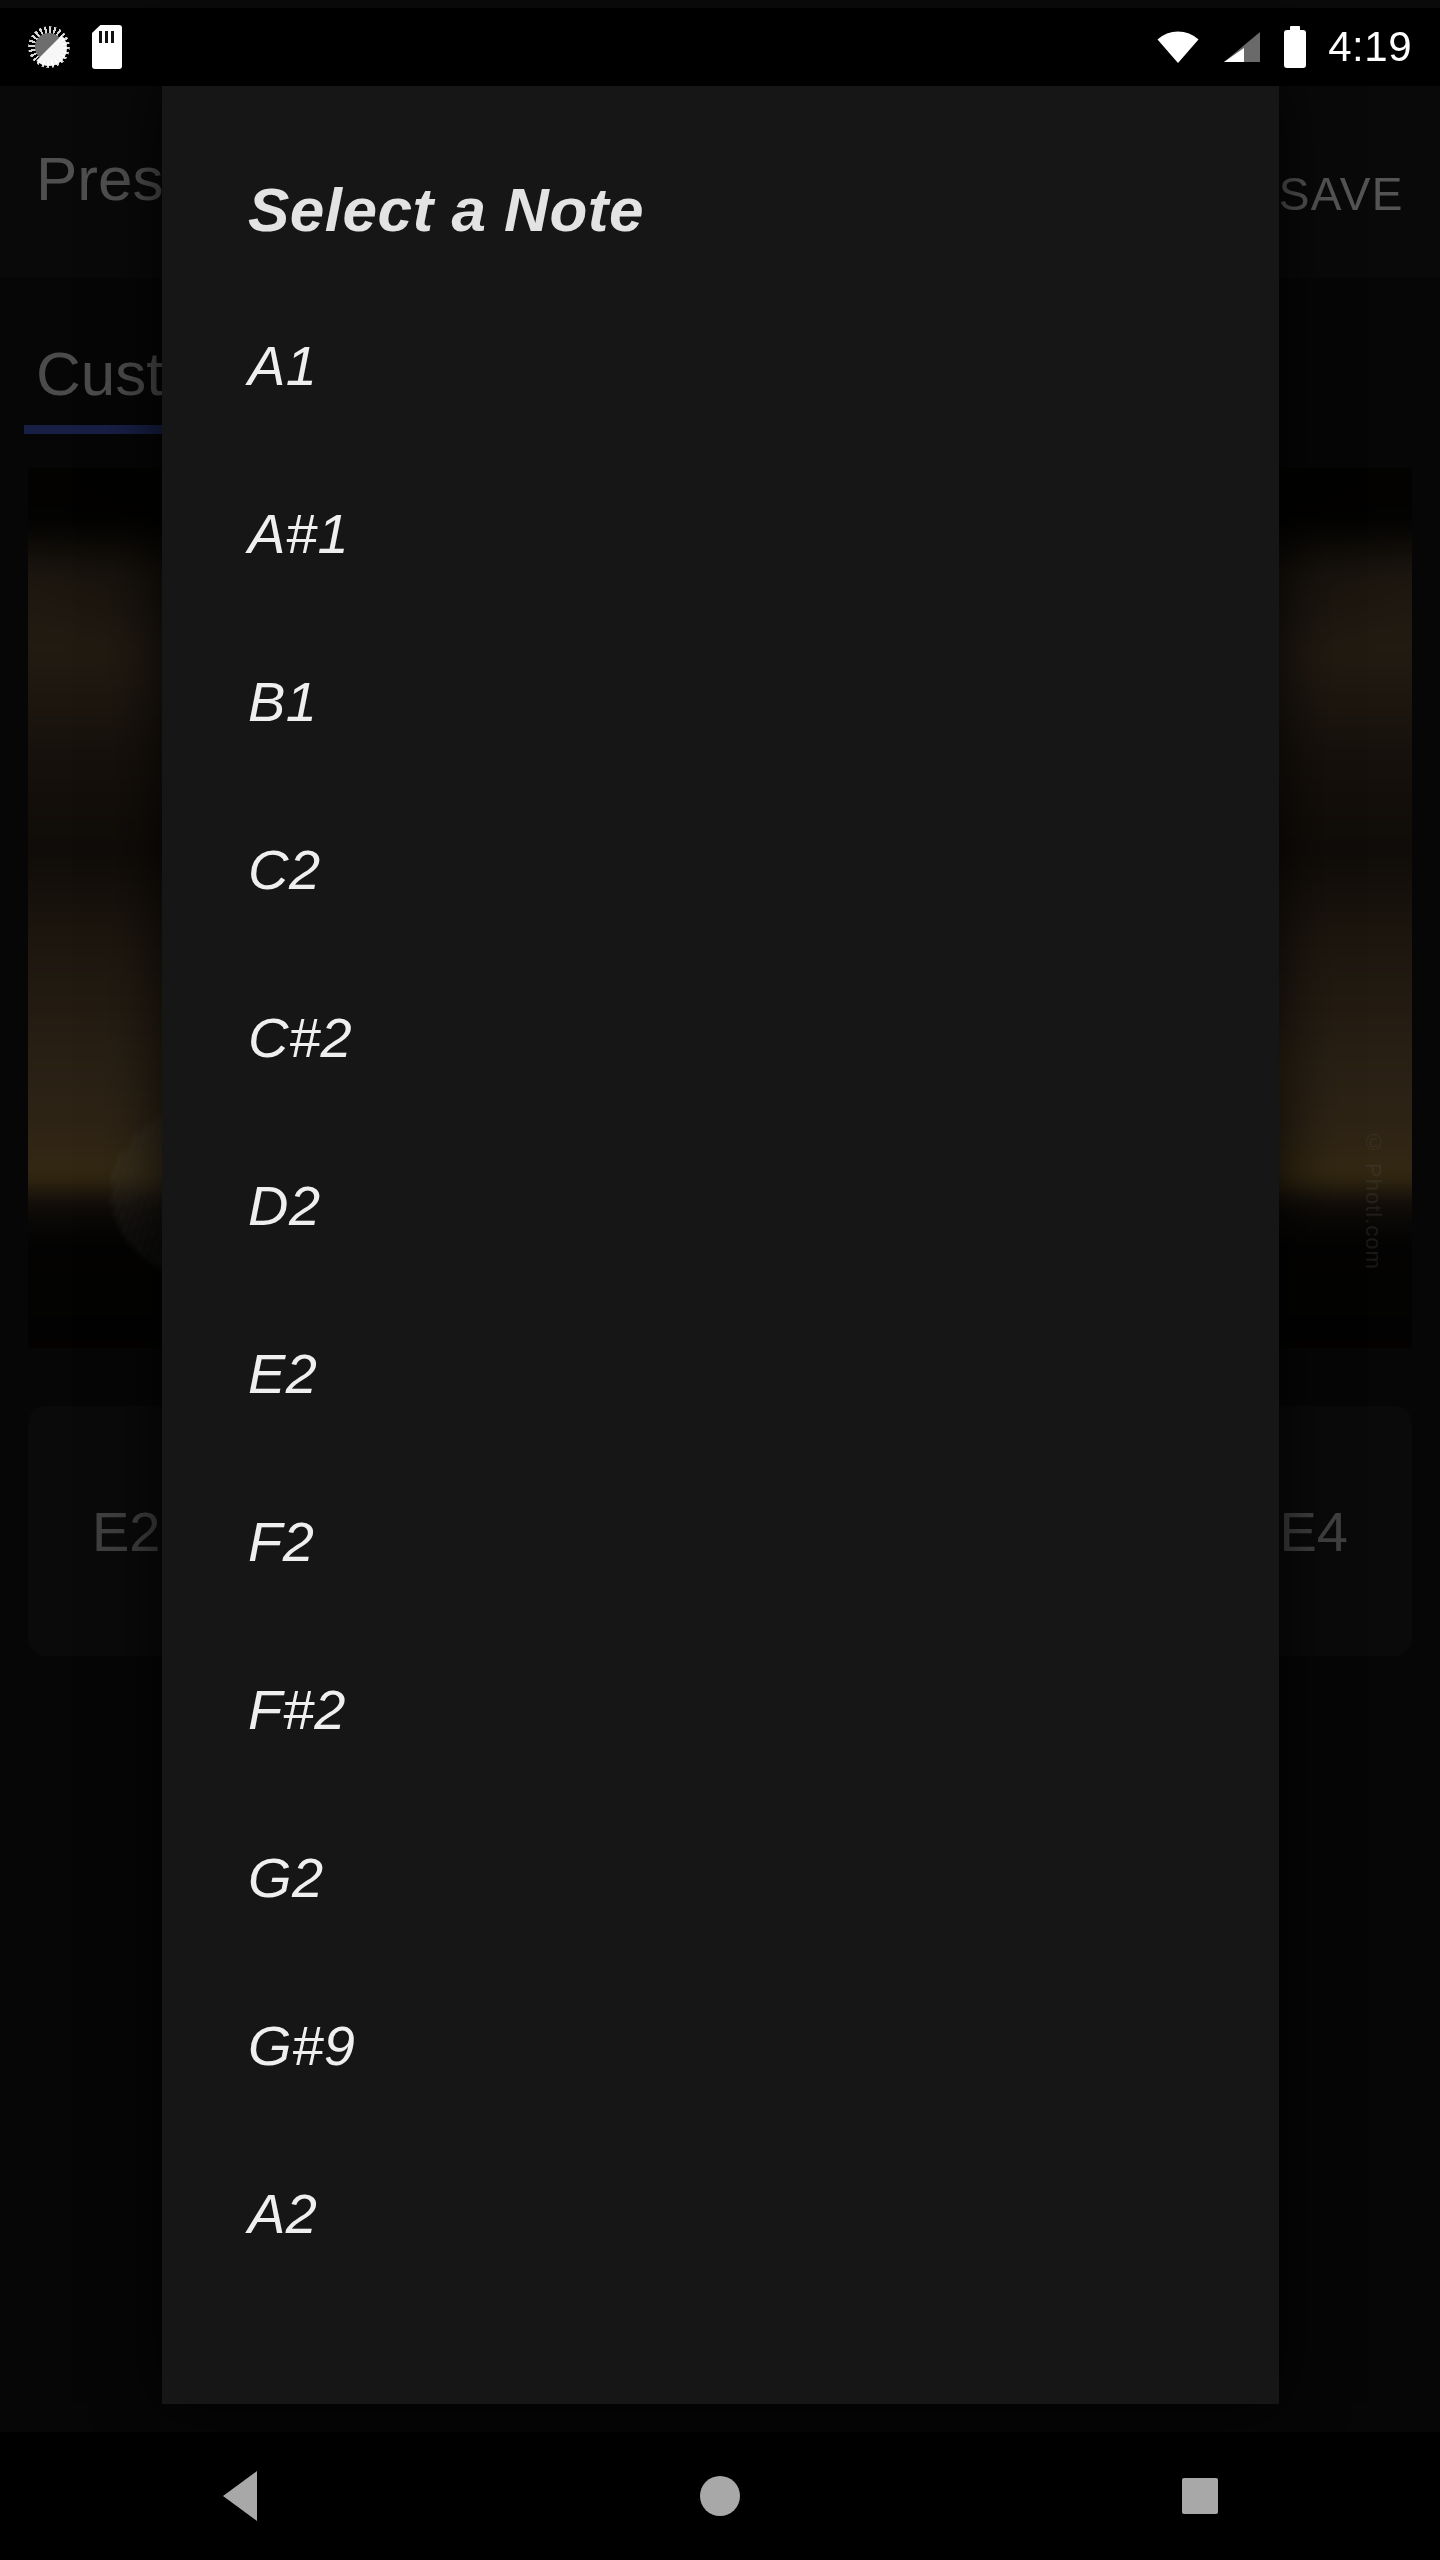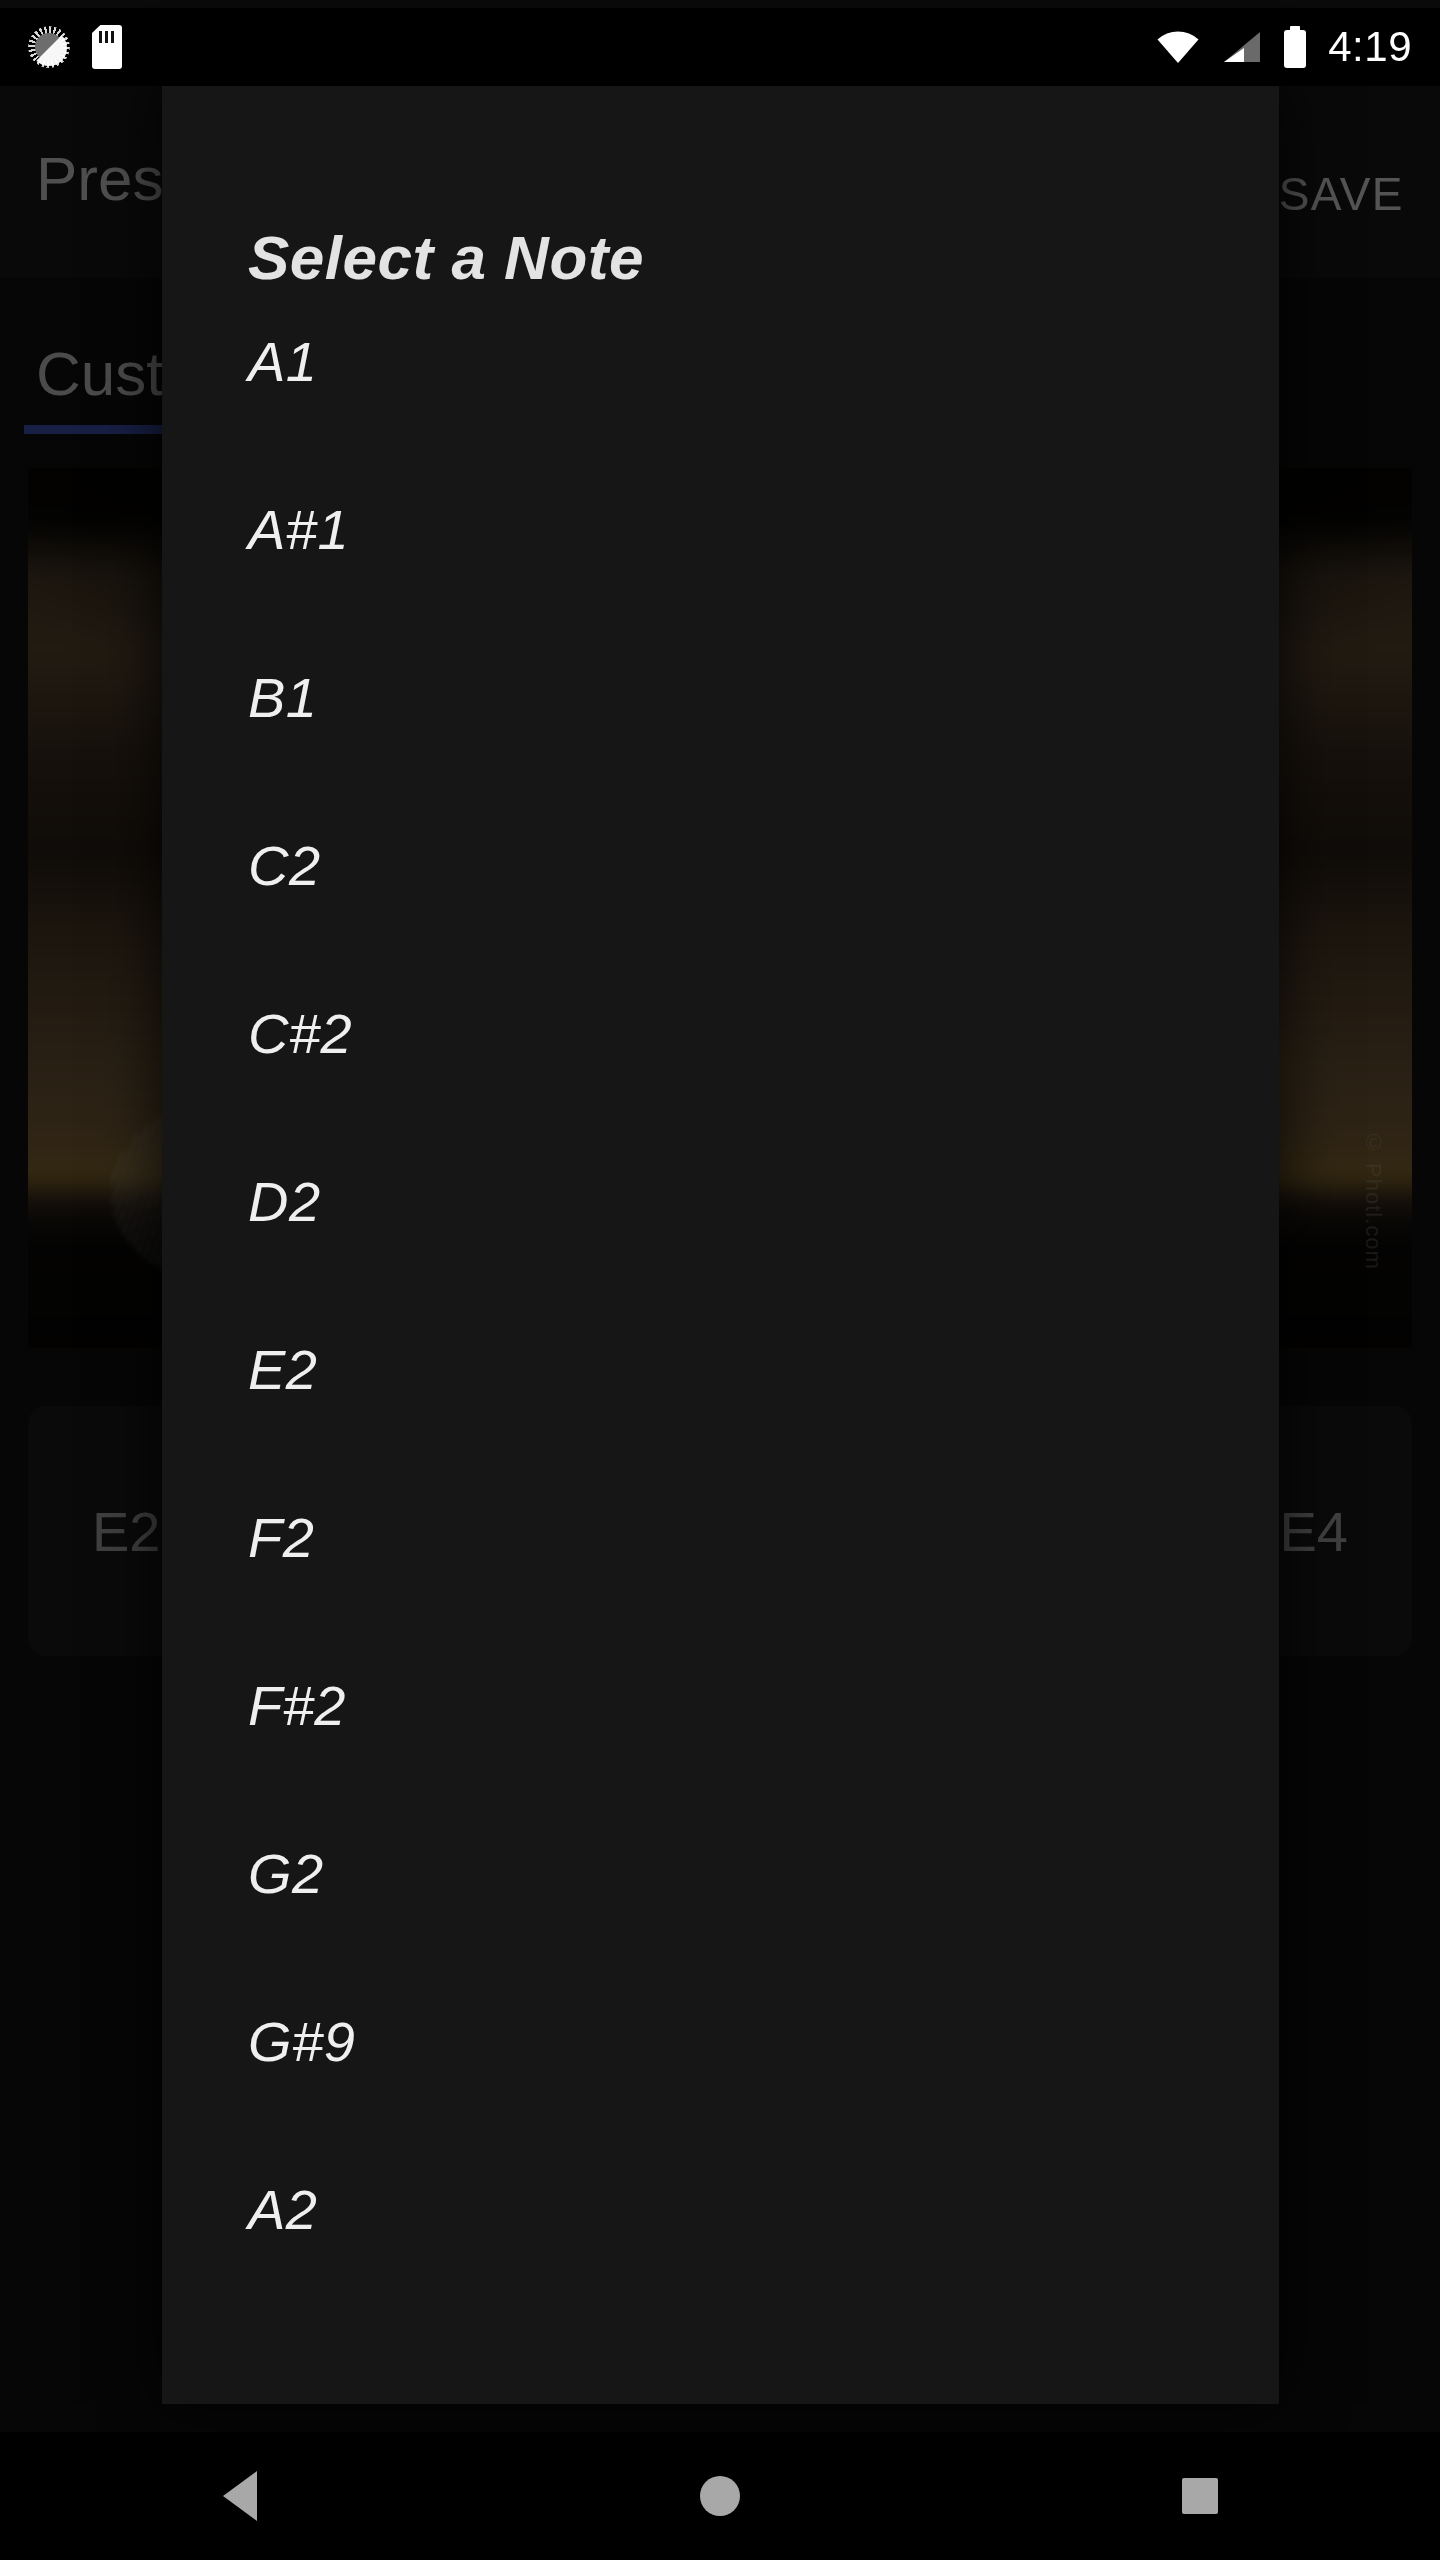--- a/index.html
+++ b/index.html
@@ -216,28 +216,27 @@
     box-shadow:0 0 60px rgba(0,0,0,.85);
   }
   .dialog-title {
     color:#e3e3e3;
     font-size:62px;
     font-style:italic;
     font-weight:bold;
     font-family:"Liberation Sans", sans-serif;
     padding:96px 0 0 86px;
     letter-spacing:.5px;
-    margin-top:48px;
   }
   .note-list {
     margin-top:36px;
   }
   .note-item {
     height:168px;
-    display:flex; align-items:flex-start;
+    display:flex; align-items:center;
     padding-left:86px;
   }
   .note-label {
     color:#efefef;
     font-size:56px;
     font-style:italic;
     font-family:"Liberation Sans", sans-serif;
     letter-spacing:.5px;
   }
 

